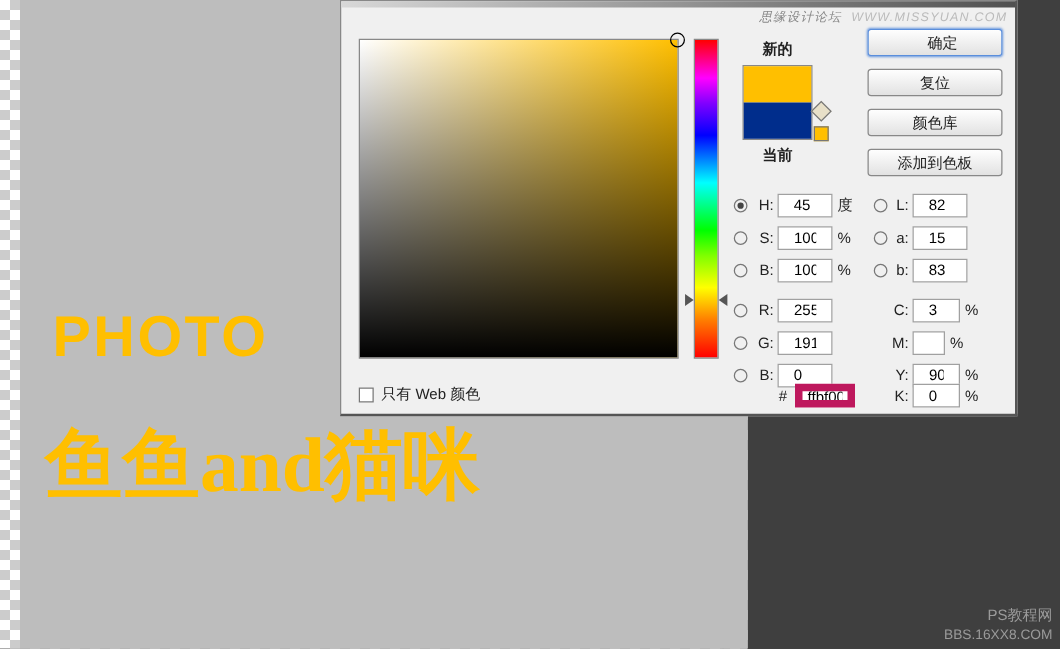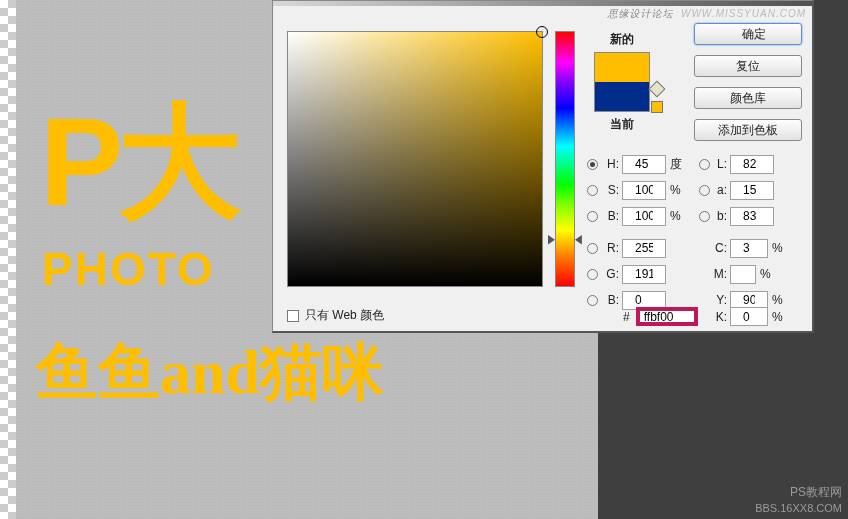--- a/index.html
+++ b/index.html
@@ -82,36 +82,35 @@
   .radio { width:11px; height:11px; border:1px solid #777; border-radius:50%; margin-right:3px; display:inline-flex; align-items:center; justify-content:center; }
   .radio.sel::after { content:""; width:5px; height:5px; background:#444; border-radius:50%; }
   .fld-lbl { width:18px; text-align:right; margin-right:3px; }
   .num-input {
     width:44px; height:19px; border:1px solid #a0a0a0; background:#fff; font-size:12px; padding:0 12px; text-align:left;
   }
   .unit { margin-left:4px; width:16px; }
   .right-lbl { width:14px; text-align:right; margin-right:3px; }
 
   .hex-row { position:absolute; left:350px; top:306px; display:flex; align-items:center; }
-  .hex-input { width:62px; height:19px; border:4px solid #be185d; background:#fff; font-size:12px; padding:0 4px; }
+  .hex-input { width:48px; height:19px; border:6px solid #be185d; background:#fff; font-size:12px; padding:0 4px; }
 
   .webonly { position:absolute; left:14px; top:306px; display:flex; align-items:center; gap:6px; }
   .chk { width:12px; height:12px; border:1px solid #777; background:#fff; }
 
   .wm-br { position:absolute; right:6px; bottom:4px; font-size:11px; color:#9a9a9a; text-align:right; line-height:1.3; }
   .wm-br .l1 { font-size:12px; }
 </style>
 </head>
 <body>
 
 <div class="canvas-area">
   <div class="side-dark"></div>
   <div class="checker"></div>
   <div class="gray-layer"></div>
-  <div class="orange-text" style="left:40px; top:80px; font-size:125px; letter-spacing:-6px;">P大</div>
   <div class="orange-text" style="left:36px; top:330px; font-size:62px; font-family:'KaiTi',serif;">鱼鱼and猫咪</div>
   <div class="orange-text" style="left:42px; top:242px; font-size:46px; letter-spacing:2px;">PHOTO</div>
 </div>
 
 <div class="dialog">
   <div class="titlebar"></div>
   <div class="wm-top">
     <span>思缘设计论坛</span>&nbsp;&nbsp;<span style="color:#bbb">WWW.MISSYUAN.COM</span>
   </div>
 

